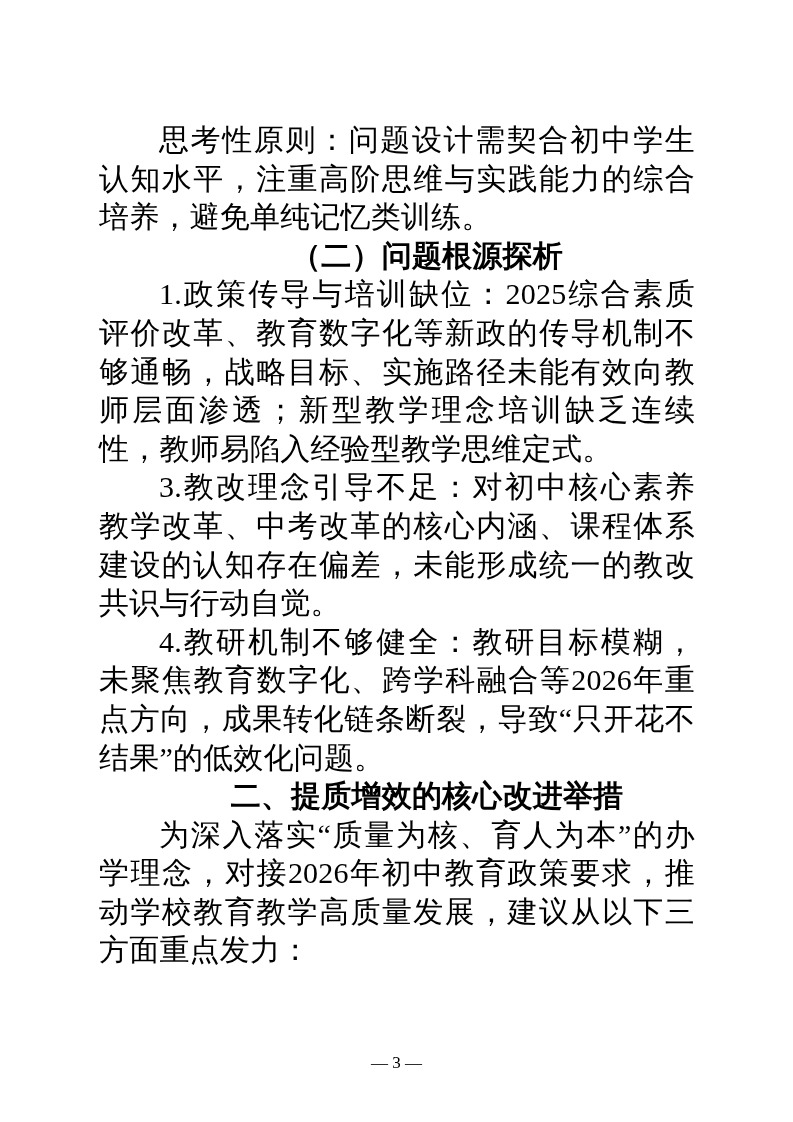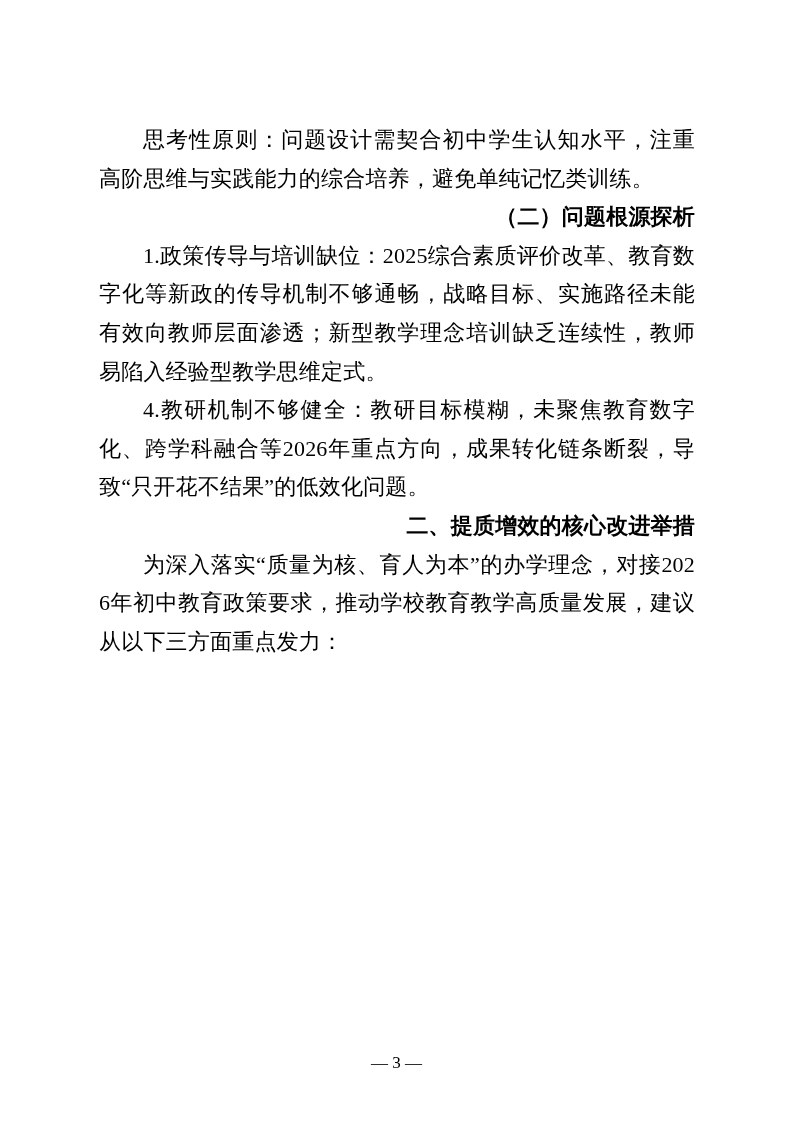--- a/index.html
+++ b/index.html
@@ -15,50 +15,51 @@
     overflow: hidden;
   }
   .content {
     position: absolute;
     top: 121px;
     left: 99px;
     width: 596px;
   }
   .content p {
     margin: 0;
-    font-size: 22px;
+    font-size: 30px;
     line-height: 38.6px;
     text-align: justify;
     text-indent: 2em;
     word-break: break-all;
     letter-spacing: 0.2px;
   }
   .content p.heading {
     font-weight: bold;
-    text-align: right;
+    text-align: center;
   }
   .page-footer {
     position: absolute;
     top: 1052px;
     left: 0;
     right: 0;
     text-align: center;
     font-size: 17px;
     line-height: 22px;
     color: #000000;
   }
 </style>
 </head>
 <body>
 
 <div class="page">
   <div class="content">
     <p class="body">思考性原则：问题设计需契合初中学生认知水平，注重高阶思维与实践能力的综合培养，避免单纯记忆类训练。</p>
     <p class="heading">（二）问题根源探析</p>
     <p class="body">1.政策传导与培训缺位：2025综合素质评价改革、教育数字化等新政的传导机制不够通畅，战略目标、实施路径未能有效向教师层面渗透；新型教学理念培训缺乏连续性，教师易陷入经验型教学思维定式。</p>
+    <p class="body">3.教改理念引导不足：对初中核心素养教学改革、中考改革的核心内涵、课程体系建设的认知存在偏差，未能形成统一的教改共识与行动自觉。</p>
     <p class="body">4.教研机制不够健全：教研目标模糊，未聚焦教育数字化、跨学科融合等2026年重点方向，成果转化链条断裂，导致“只开花不结果”的低效化问题。</p>
     <p class="heading">二、提质增效的核心改进举措</p>
     <p class="body">为深入落实“质量为核、育人为本”的办学理念，对接2026年初中教育政策要求，推动学校教育教学高质量发展，建议从以下三方面重点发力：</p>
   </div>
   <div class="page-footer">
     <span>— 3 —</span>
   </div>
 </div>
 
 </body></html>

